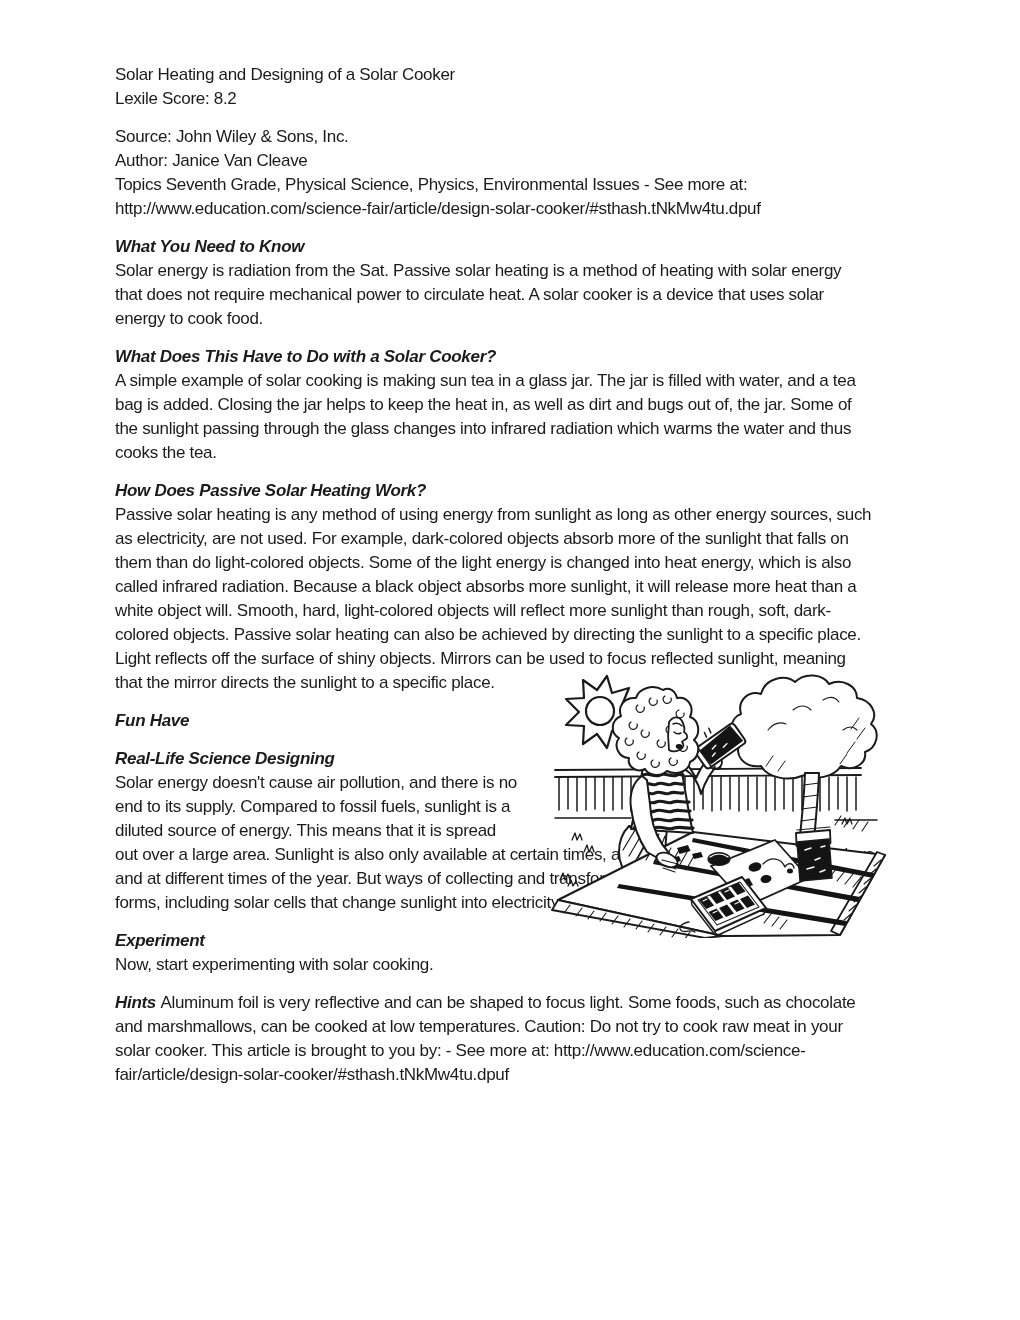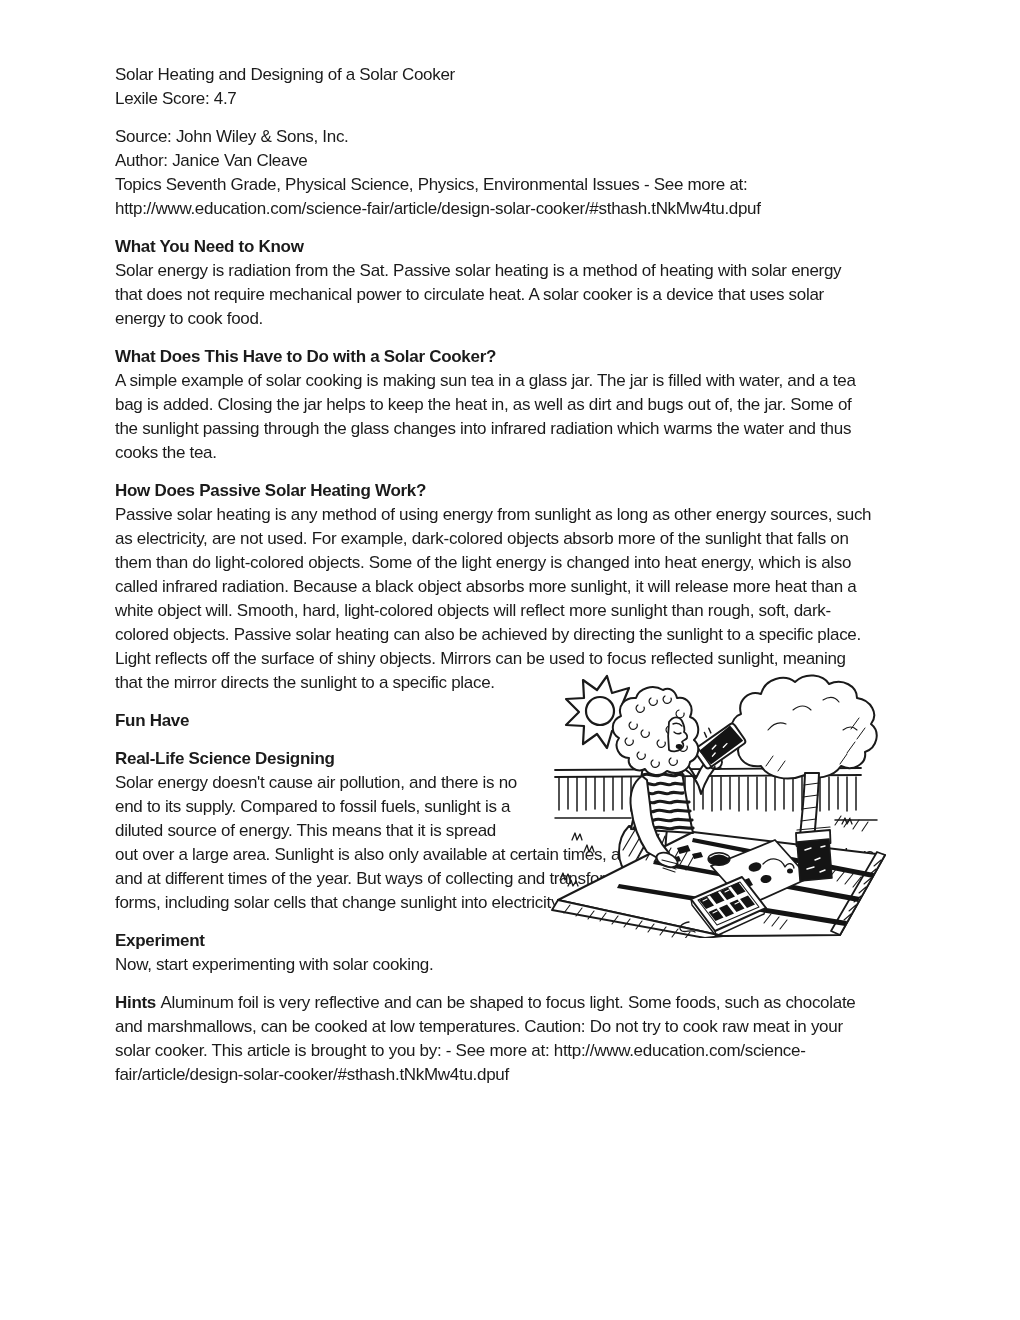--- a/index.html
+++ b/index.html
@@ -12,38 +12,38 @@
     background: #ffffff;
     font-family: "Liberation Sans", "DejaVu Sans", sans-serif;
     font-size: 17px;
     line-height: 24px;
     letter-spacing: -0.3px;
     color: #1b1b1b;
     overflow: hidden;
   }
   .sect { margin: 0 0 14px 0; }
   .page p { margin: 0; white-space: pre; }
-  .h { font-weight: bold; }
+  .h { font-weight: bold; font-style: italic; }
   .illustration {
     position: absolute;
     left: 543px;
     top: 670px;
     width: 348px;
     height: 268px;
   }
   .illustration svg { display: block; width: 100%; height: 100%; }
 </style>
 </head>
 <body>
 
 <div class="page">
 
   <div class="sect">
     <p>Solar Heating and Designing of a Solar Cooker</p>
-    <p>Lexile Score: 4.7</p>
+    <p>Lexile Score: 8.2</p>
   </div>
 
   <div class="sect">
     <p>Source: John Wiley &amp; Sons, Inc.</p>
     <p>Author: Janice Van Cleave</p>
     <p>Topics Seventh Grade, Physical Science, Physics, Environmental Issues - See more at:</p>
     <p>http://www.education.com/science-fair/article/design-solar-cooker/#sthash.tNkMw4tu.dpuf</p>
   </div>
 
   <div class="sect">

